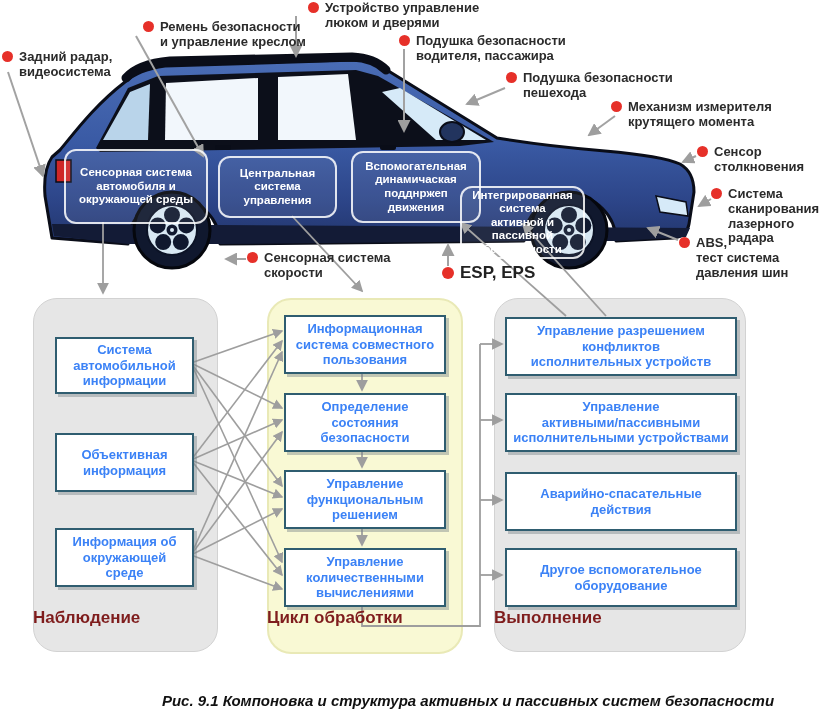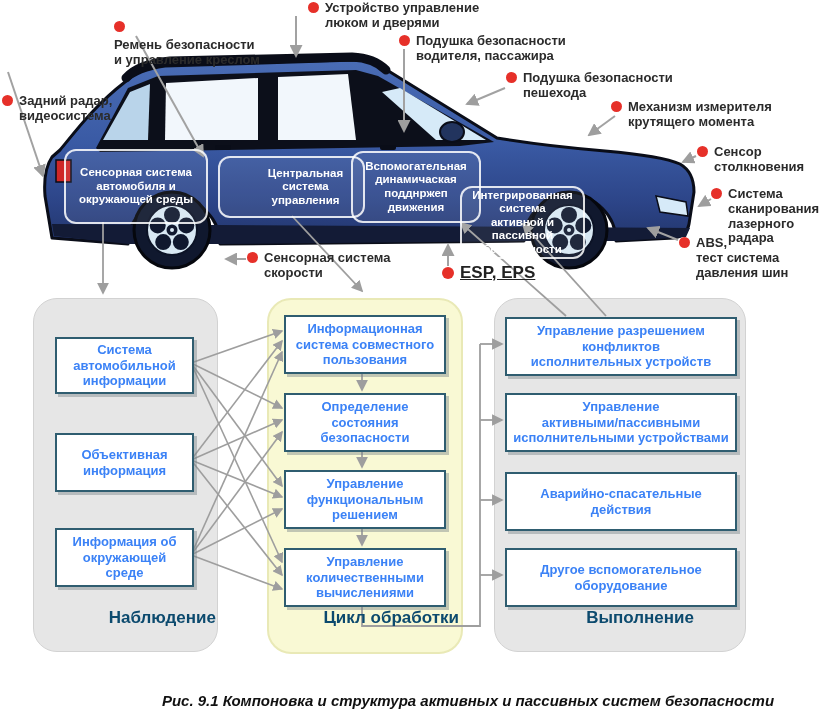--- a/index.html
+++ b/index.html
@@ -11,22 +11,22 @@
   .panel{position:absolute;z-index:1;border-radius:24px;}
   .panel.gray{background:#e6e6e6;border:1px solid #d2d2d2;}
   .panel.yellow{background:#f9f9d4;border:2px solid #e9e9b6;}
   .wbox{
     position:absolute;z-index:3;background:#ffffff;border:2px solid #2f5d70;
     box-shadow:3px 3px 0 rgba(125,135,140,.45);
     display:flex;align-items:center;justify-content:center;text-align:center;
     font-weight:bold;font-size:13px;line-height:1.22;color:#3b82f6;white-space:pre-line;
   }
   .ptitle{
-    position:absolute;z-index:3;font-weight:bold;font-size:17px;color:#0c4a6e;
-    text-align:right;white-space:pre-line;
+    position:absolute;z-index:3;font-weight:bold;font-size:17px;color:#7f1d1d;
+    text-align:left;white-space:pre-line;
   }
   .carbox{
     position:absolute;z-index:3;border:2px solid rgba(255,255,255,.85);border-radius:12px;
     background:rgba(255,255,255,.07);color:#ffffff;font-weight:bold;font-size:11.5px;
     line-height:1.18;display:flex;align-items:center;justify-content:center;
     text-align:center;white-space:pre-line;
   }
   .callout{
     position:absolute;z-index:3;display:flex;gap:6px;align-items:flex-start;
     font-weight:bold;font-size:13px;line-height:1.14;color:#2b2b2b;white-space:pre-line;
@@ -147,55 +147,55 @@
       <path d="M480,344 L502,344" marker-end="url(#arr)"></path>
       <path d="M480,420 L502,420" marker-end="url(#arr)"></path>
       <path d="M480,500 L502,500" marker-end="url(#arr)"></path>
       <path d="M480,575 L502,575" marker-end="url(#arr)"></path>
     </g>
   </svg>
 
   <div class="carbox" style="left:64px;top:149px;width:140px;height:71px;">Сенсорная система
 автомобиля и
 окружающей среды</div>
-  <div class="carbox" style="left:218px;top:156px;width:115px;height:58px;padding-left:28px;">Центральная
+  <div class="carbox" style="left:218px;top:156px;width:115px;height:58px;">Центральная
 система
 управления</div>
   <div class="carbox" style="left:351px;top:151px;width:126px;height:68px;">Вспомогательная
 динамичаская
 подднржеп
 движения</div>
   <div class="carbox" style="left:460px;top:150px;width:121px;height:69px;margin-top:36px;">Интегрированная
 система
 активной и пассивной
 безопасности</div>
 
-  <div class="callout" style="left:2px;top:50px;margin-top:44px;"><span class="dot"></span><span>Задний радар,
+  <div class="callout" style="left:2px;top:50px;"><span class="dot"></span><span>Задний радар,
 видеосистема</span></div>
-  <div class="callout" style="left:114px;top:20px;flex-direction:column;"><span class="dot"></span><span>Ремень безопасности
+  <div class="callout" style="left:143px;top:20px;"><span class="dot"></span><span>Ремень безопасности
 и управление креслом</span></div>
   <div class="callout" style="left:308px;top:1px;"><span class="dot"></span><span>Устройство управление
 люком и дверями</span></div>
   <div class="callout" style="left:399px;top:34px;"><span class="dot"></span><span>Подушка безопасности
 водителя, пассажира</span></div>
   <div class="callout" style="left:506px;top:71px;"><span class="dot"></span><span>Подушка безопасности
 пешехода</span></div>
   <div class="callout" style="left:611px;top:100px;"><span class="dot"></span><span>Механизм измерителя
 крутящего момента</span></div>
   <div class="callout" style="left:697px;top:145px;"><span class="dot"></span><span>Сенсор
 столкновения</span></div>
   <div class="callout" style="left:711px;top:187px;"><span class="dot"></span><span>Система
 сканирования
 лазерного радара</span></div>
   <div class="callout" style="left:679px;top:236px;"><span class="dot"></span><span>ABS,
 тест система
 давления шин</span></div>
   <div class="callout" style="left:247px;top:251px;"><span class="dot"></span><span>Сенсорная система
 скорости</span></div>
-  <div class="callout big" style="left:442px;top:263px;text-decoration:underline;"><span class="dot"></span><span>ESP, EPS</span></div>
+  <div class="callout big" style="left:442px;top:263px;"><span class="dot"></span><span>ESP, EPS</span></div>
 
   <div class="wbox" style="left:55px;top:337px;width:135px;height:53px;">Система
 автомобильной
 информации</div>
   <div class="wbox" style="left:55px;top:433px;width:135px;height:55px;">Объективная
 информация</div>
   <div class="wbox" style="left:55px;top:528px;width:135px;height:55px;">Информация об
 окружающей
 среде</div>
 

